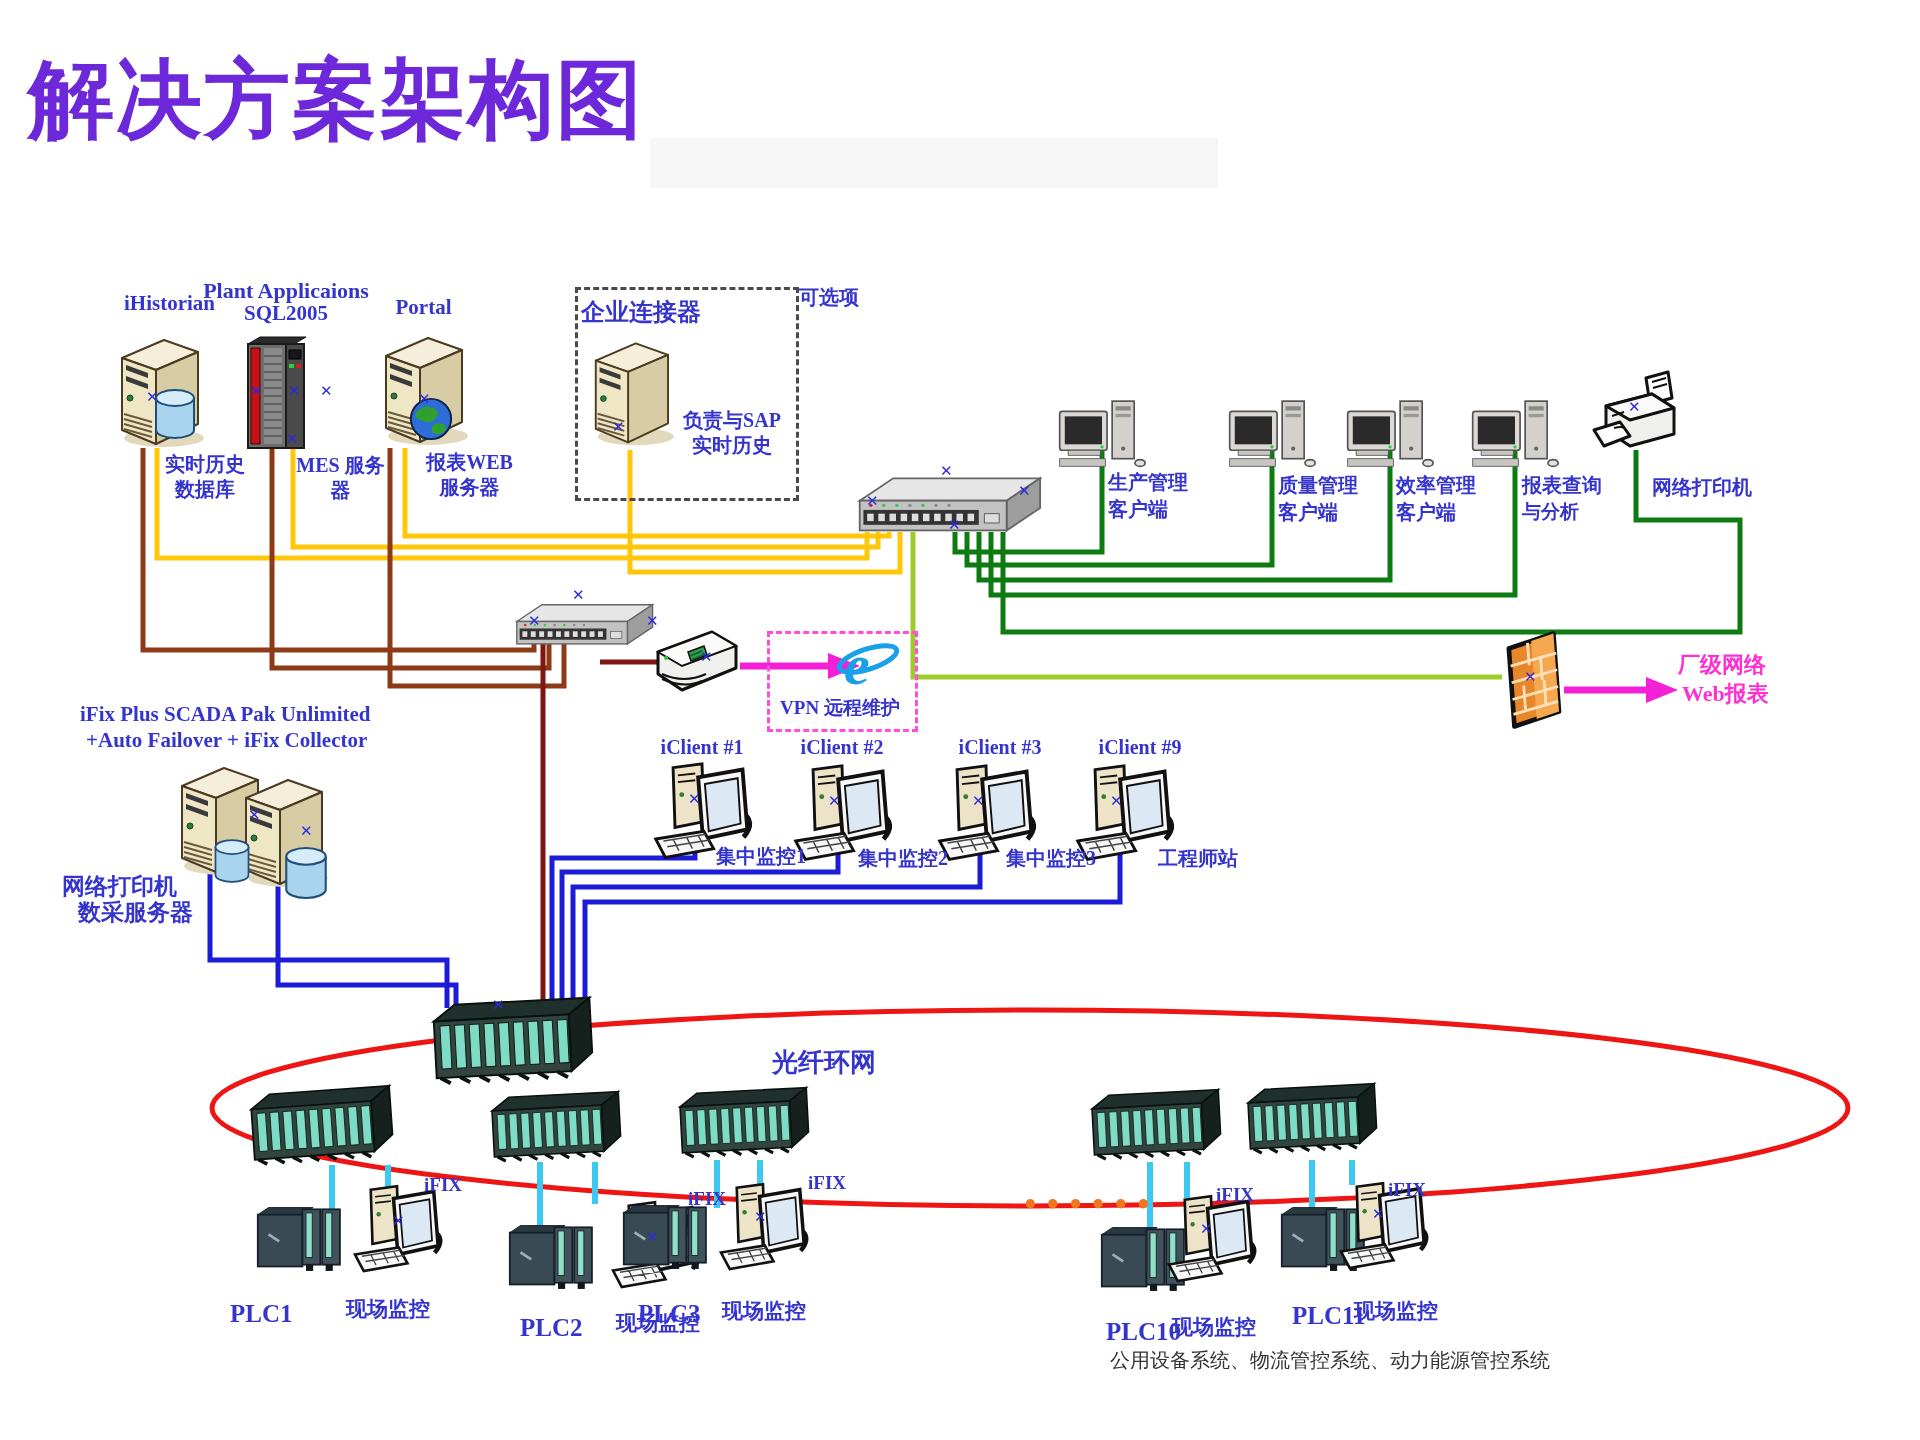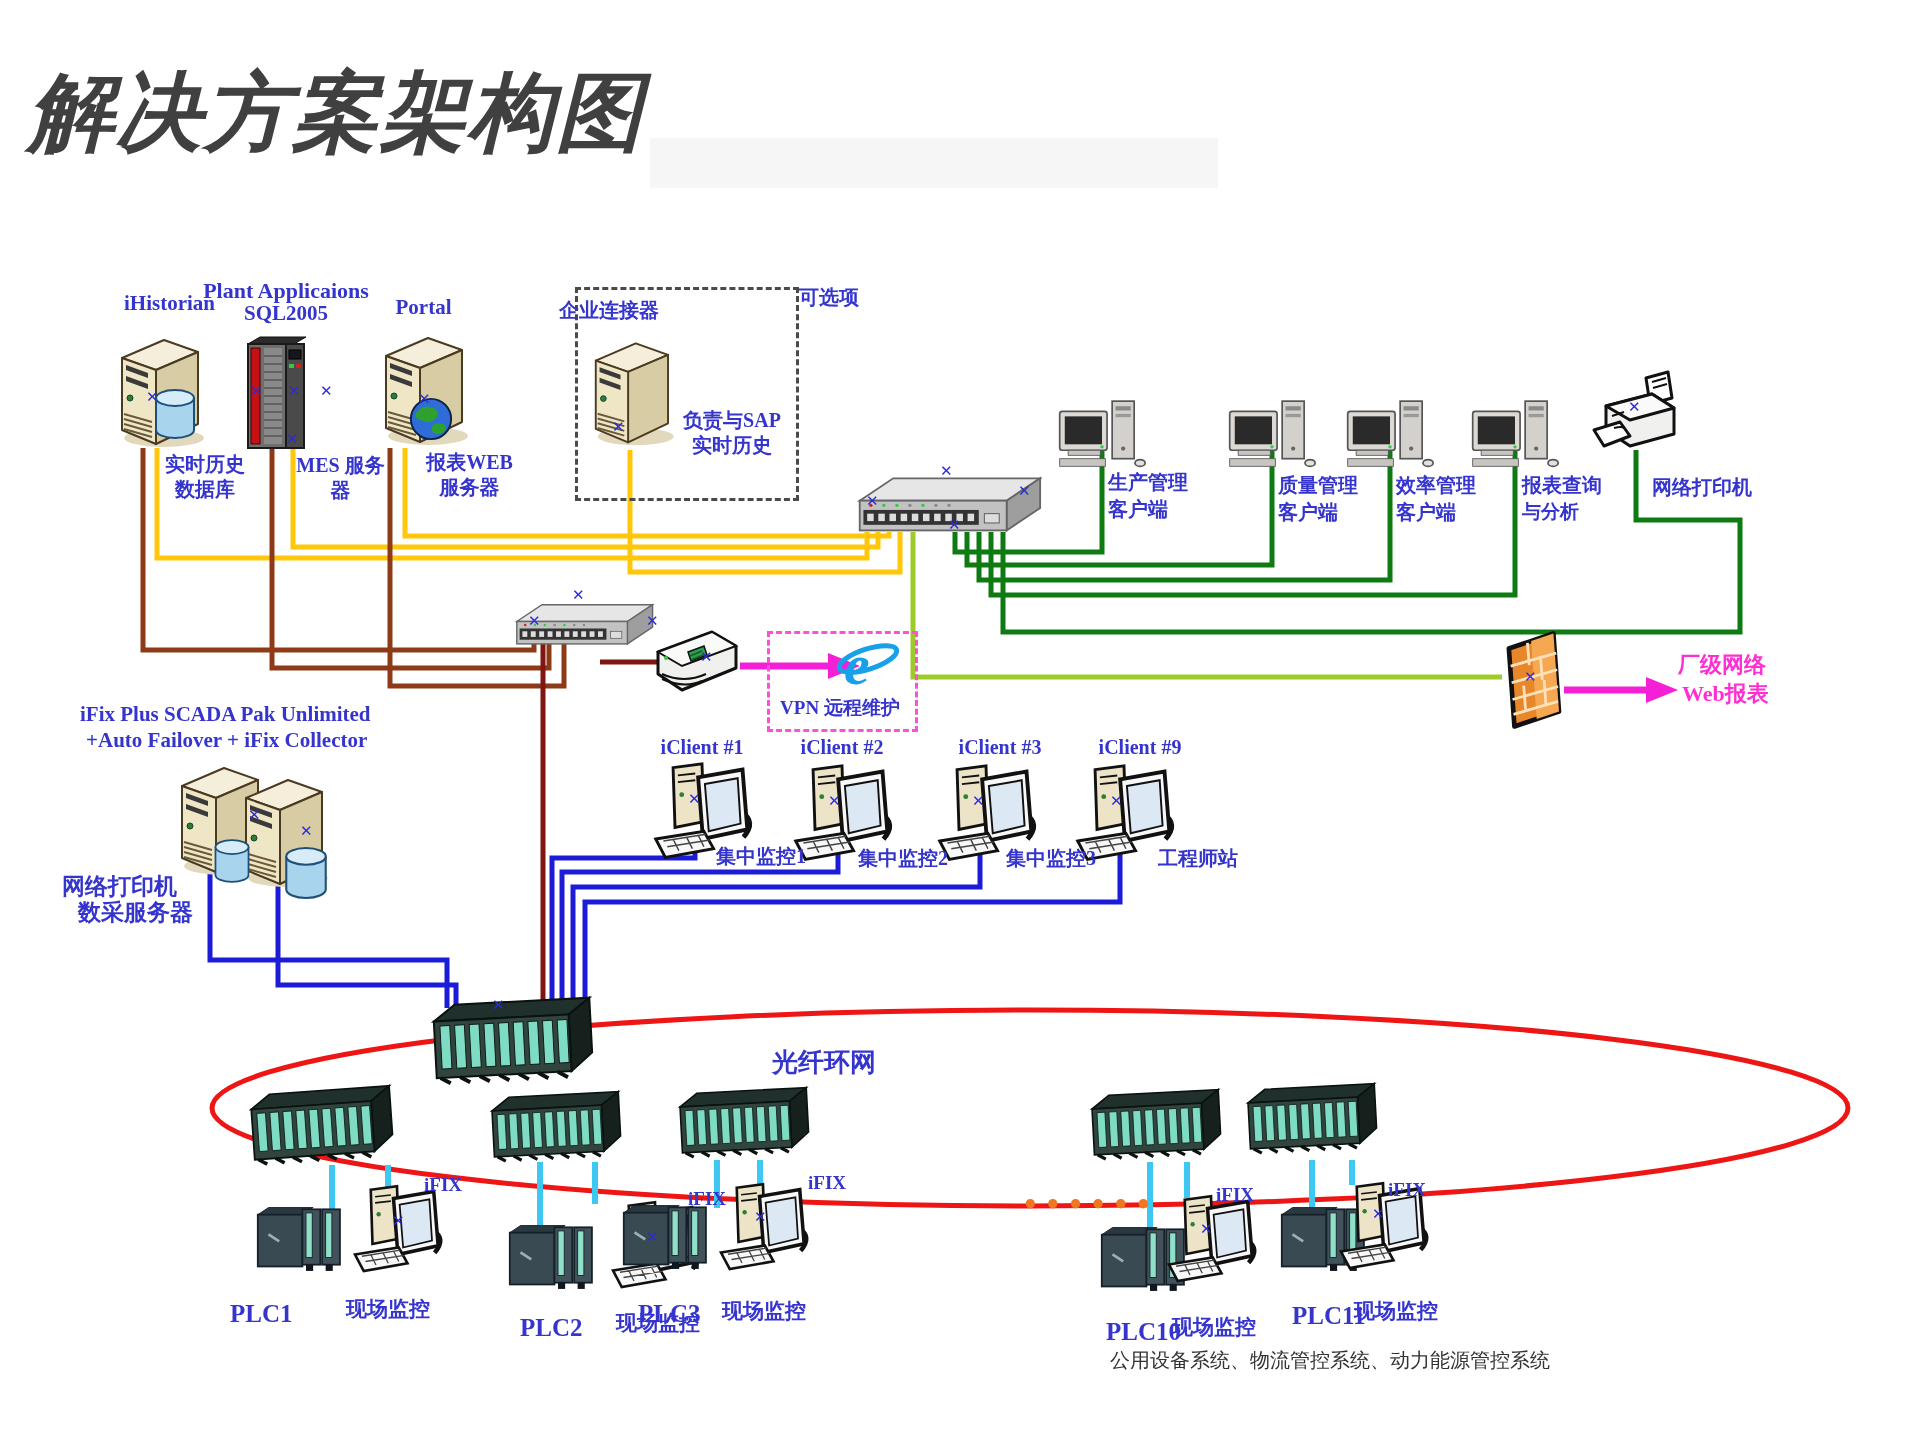--- a/index.html
+++ b/index.html
@@ -7,22 +7,22 @@
           font-family:"Liberation Serif","DejaVu Serif",serif;}
   #watermark{position:absolute;left:650px;top:138px;width:568px;height:50px;background:#f6f6f6;z-index:0;}
   #wires{position:absolute;left:0;top:0;z-index:1;}
   .dashedbox{position:absolute;border:3px dashed #4a4a4a;z-index:2;background:transparent;}
   #vpnbox{border:3px dashed #ff4fd8;}
   .icon{position:absolute;z-index:3;overflow:visible;}
   .lbl{position:absolute;z-index:5;font-weight:bold;color:#3535ce;line-height:1.12;white-space:nowrap;}
   .ctr{text-align:center;}
   .magenta{color:#ff2ed2;}
   .xm{position:absolute;z-index:6;color:#2a2ae0;font:bold 15px "DejaVu Sans",sans-serif;}
-  #title{position:absolute;left:28px;top:55px;font-size:86px;color:#404040;z-index:5;
-         font-weight:bold;letter-spacing:2px;white-space:nowrap;font-style:italic;}
+  #title{position:absolute;left:28px;top:42px;font-size:86px;color:#6d28d9;z-index:5;
+         font-weight:bold;letter-spacing:2px;white-space:nowrap;}
   #dots{position:absolute;left:1022px;top:1190px;font:bold 26px "DejaVu Sans",sans-serif;
         letter-spacing:6px;color:#f07622;z-index:5;}
   #footer{position:absolute;left:1110px;top:1347px;font-size:20px;color:#333;z-index:5;white-space:nowrap;}
 </style>
 </head>
 <body>
 
 <div id="canvas">
   <div id="watermark"></div>
 
@@ -255,21 +255,21 @@
       <use href="#sym-globe" width="100%" height="100%"></use>
     </svg>
   <svg class="icon" style="left:580px;top:332px" width="100" height="116">
       <use href="#sym-server" width="100%" height="100%"></use>
     </svg>
 
   <div class="lbl ctr" style="left:92px;top:292px;width:155px;font-size:21px">iHistorian</div>
   <div class="lbl ctr" style="left:186px;top:279px;width:200px;font-size:22px">Plant Applicaions</div>
   <div class="lbl ctr" style="left:186px;top:302px;width:200px;font-size:21px">SQL2005</div>
   <div class="lbl ctr" style="left:366px;top:296px;width:115px;font-size:21px">Portal</div>
-  <div class="lbl" style="left:559px;top:299px;font-size:20px">企业连接器</div>
+  <div class="lbl" style="left:581px;top:299px;font-size:24px">企业连接器</div>
   <div class="lbl" style="left:799px;top:286px;font-size:20px">可选项</div>
 
   <div class="lbl ctr" style="left:150px;top:453px;width:110px;font-size:20px">实时历史</div>
   <div class="lbl ctr" style="left:150px;top:478px;width:110px;font-size:20px">数据库</div>
   <div class="lbl ctr" style="left:283px;top:454px;width:115px;font-size:20px">MES 服务</div>
   <div class="lbl ctr" style="left:283px;top:479px;width:115px;font-size:20px">器</div>
   <div class="lbl ctr" style="left:412px;top:451px;width:115px;font-size:20px">报表WEB</div>
   <div class="lbl ctr" style="left:412px;top:476px;width:115px;font-size:20px">服务器</div>
   <div class="lbl ctr" style="left:672px;top:409px;width:120px;font-size:20px">负责与SAP</div>
   <div class="lbl ctr" style="left:672px;top:434px;width:120px;font-size:20px">实时历史</div>

